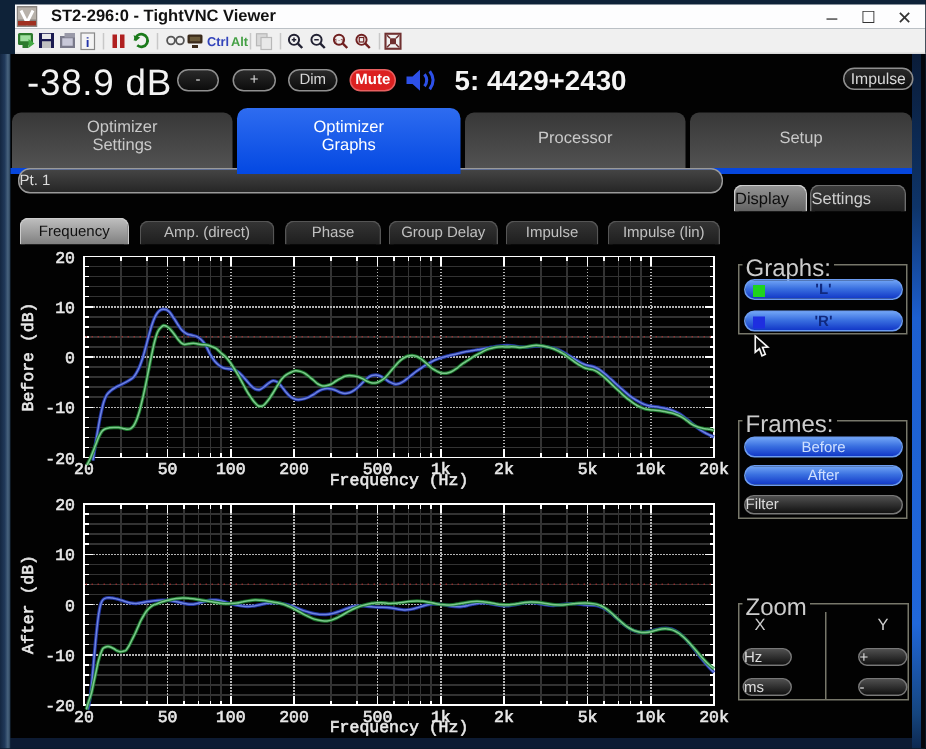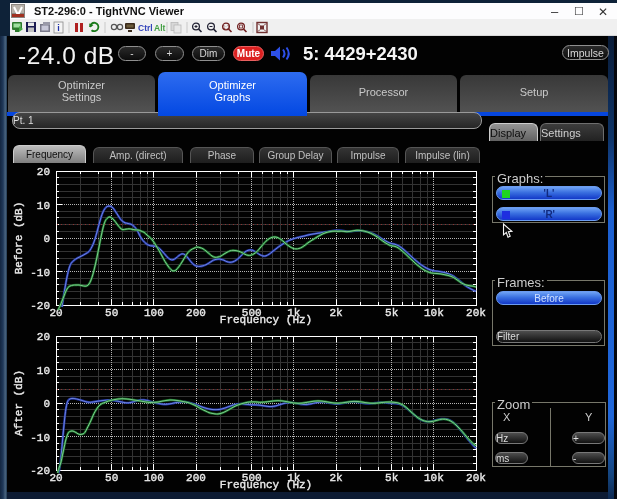--- a/index.html
+++ b/index.html
@@ -20,21 +20,21 @@
 #tabblue{left:158px;top:72px;width:149px;height:44px;border-radius:7px 7px 0 0;background:linear-gradient(#2e6cf0,#0348e2);color:#fff;font-size:11px;text-align:center;z-index:3}
 #tabline{left:7px;top:112px;width:601px;height:4px;background:#0646dd}
 
 #ptbar{left:12px;top:112px;width:470px;height:17px;border:1px solid #9a9a9a;border-radius:8px;background:linear-gradient(#454545,#262626);color:#ddd;font-size:10px;text-align:left;line-height:16px}
 
 .rtab{position:absolute;top:123px;height:18px;border-radius:6px 6px 0 0;font-size:11px;text-align:left;line-height:18px}
 
 .stab{position:absolute;top:147px;height:16px;border-radius:6px 6px 0 0;font-size:10px;text-align:center;line-height:16px;background:linear-gradient(#343434,#1e1e1e);border:1px solid #555;border-bottom:none;color:#c0c0c0}
 
 .gbox{position:absolute;border:1px solid #77776a;background:transparent}
-.glab{position:absolute;color:#ccc;font-size:13px;background:#020202;padding:0 2px}
+.glab{position:absolute;color:#ccc;font-size:16px;background:#020202;padding:0 2px}
 .bluebtn{position:absolute;left:496px;width:106px;height:14px;border:1px solid #6c9cf0;border-radius:7px;background:linear-gradient(#6ea2f5 0%,#3a70e0 45%,#1238c8 100%);font-size:10px;text-align:center;line-height:13px}
 .darkbtn{position:absolute;border:1px solid #787878;border-radius:7px;background:linear-gradient(#4e4e4e,#111);color:#ddd;font-size:10px;text-align:left;line-height:12px}
 .gf{font-family:"Liberation Mono",monospace;stroke:#e8e8e8;stroke-width:0.4}
 </style></head>
 <body>
 <div id="stage">
 
   <div class="abs" style="left:0;top:0;width:10px;height:499px;background:#0e2238"></div>
   <div class="abs" style="left:0;top:36px;width:7px;height:463px;background:linear-gradient(90deg,#132640 0%,#20395a 45%,#49647f 75%,#233a52 100%)"></div>
   <div class="abs" style="left:608px;top:36px;width:7px;height:463px;background:linear-gradient(#0a1c38 0%,#0e3468 22%,#1c5fd0 38%,#2067da 82%,#15457e 95%,#0d2850 100%)"></div>
@@ -117,21 +117,21 @@
 
 <rect x="257" y="3.5" width="10" height="10" fill="none" stroke="#703030" stroke-width="1.4"></rect>
           <rect x="260" y="6.5" width="4" height="4" fill="#703030"></rect>
           <path d="M258 4.5 l2 2 M266 4.5 l-2 2 M258 12.5 l2-2 M266 12.5 l-2-2" stroke="#703030" stroke-width="1"></path>
 </g>
 </svg>
 </div>
 
   <div id="app" class="abs"></div>
 
-  <div id="dbtext" class="abs">-24.0 dB</div>
+  <div id="dbtext" class="abs">-38.9 dB</div>
   <div class="pillb" style="left:118px;top:46px;width:28px">-</div>
   <div class="pillb" style="left:155px;top:46px;width:29px">+</div>
   <div class="pillb" style="left:192px;top:46px;width:33px">Dim</div>
   <div class="pillb" style="left:233px;top:46px;width:31px;background:#dc2020;border-color:#e86060;color:#fff;font-weight:bold">Mute</div>
   <svg class="abs" style="left:270px;top:45px" width="24" height="17" viewBox="0 0 24 17">
     <polygon points="1,6 5,6 10,1.5 10,15.5 5,11 1,11" fill="#2d50e8"></polygon>
     <path d="M13 4.5 Q16 8.5 13 12.5" stroke="#2d50e8" stroke-width="2" fill="none"></path>
     <path d="M16.5 2.5 Q21 8.5 16.5 14.5" stroke="#2d50e8" stroke-width="2" fill="none"></path>
   </svg>
   <div id="chname" class="abs">5: 4429+2430</div>
@@ -504,20 +504,21 @@
   </svg>
 
   <div class="gbox" style="left:492px;top:176px;width:113px;height:47px"></div>
   <div class="glab" style="left:495px;top:171px">Graphs:</div>
   <div class="bluebtn" style="top:186px;color:#10297f;font-weight:bold">'L'<span style="position:absolute;left:5px;top:2.5px;width:8px;height:8px;background:#1ed41e;display:block"></span></div>
   <div class="bluebtn" style="top:207px;color:#10297f;font-weight:bold">'R'<span style="position:absolute;left:5px;top:2.5px;width:8px;height:8px;background:#1e2ee0;display:block"></span></div>
 
   <div class="gbox" style="left:492px;top:280px;width:113px;height:66px"></div>
   <div class="glab" style="left:495px;top:275px">Frames:</div>
   <div class="bluebtn" style="top:291px;color:#cfe0ff">Before</div>
+  <div class="bluebtn" style="top:310px;color:#cfe0ff">After</div>
   <div class="darkbtn" style="left:496px;top:330px;width:106px;height:13px">Filter</div>
 
   <div class="gbox" style="left:492px;top:402px;width:114px;height:65px"></div>
   <div class="glab" style="left:495px;top:397px">Zoom</div>
   <div class="abs" style="left:550px;top:408px;width:1px;height:58px;background:#77776a"></div>
   <div class="abs" style="left:503px;top:411px;color:#ccc;font-size:11px">X</div>
   <div class="abs" style="left:585px;top:411px;color:#ccc;font-size:11px">Y</div>
   <div class="darkbtn" style="left:495px;top:432px;width:33px;height:12px">Hz</div>
   <div class="darkbtn" style="left:495px;top:452px;width:33px;height:12px">ms</div>
   <div class="darkbtn" style="left:572px;top:432px;width:33px;height:12px">+</div>

